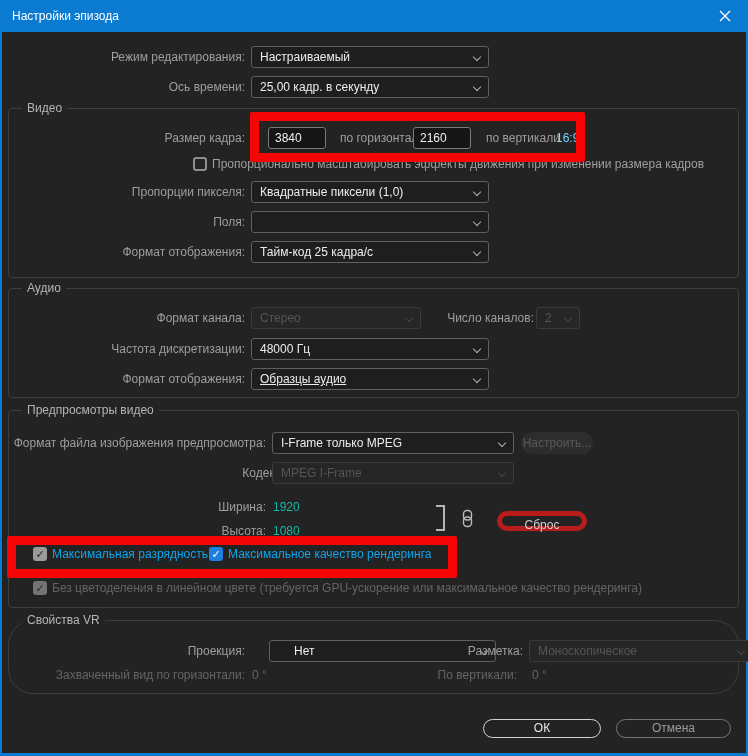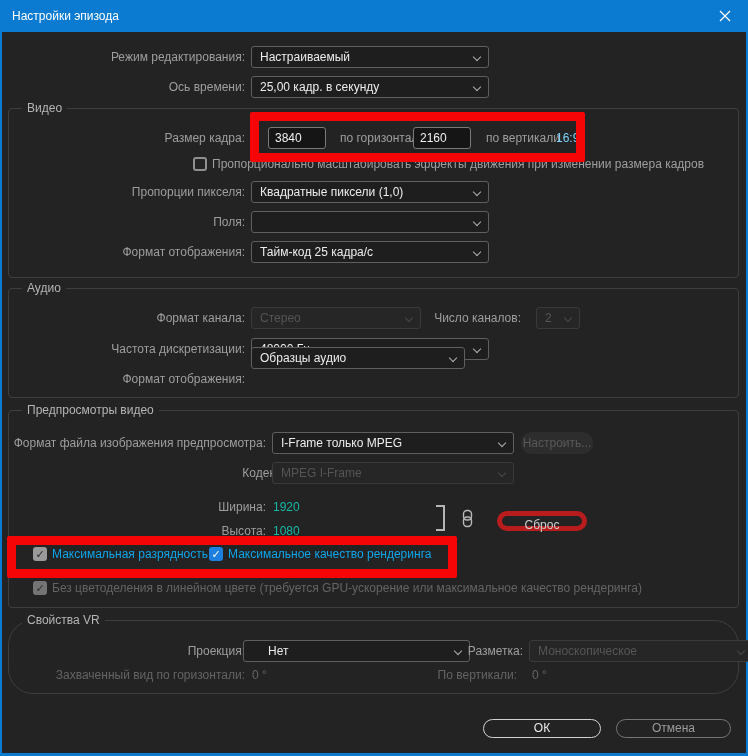--- a/index.html
+++ b/index.html
@@ -117,34 +117,34 @@
 
   <div class="grp" style="left:8px;top:288px;width:731px;height:110px;">
     <span class="grp-label">Аудио</span>
   </div>
 
   <div class="lbl" style="left:5px;top:307px;width:240px;">Формат канала:</div>
   <div class="dd disabled" style="left:251px;top:307px;width:170px;">
     <span>Стерео</span>
     <span class="chev"></span>
   </div>
-  <div class="lbl" style="left:431px;top:307px;width:90px;">Число каналов:</div>
+  <div class="lbl" style="left:444px;top:307px;width:90px;">Число каналов:</div>
   <div class="dd disabled" style="left:536px;top:307px;width:44px;">
     <span>2</span>
     <span class="chev"></span>
   </div>
 
   <div class="lbl" style="left:5px;top:338px;width:240px;">Частота дискретизации:</div>
   <div class="dd" style="left:251px;top:338px;width:238px;">
     <span>48000 Гц</span>
     <span class="chev"></span>
   </div>
 
   <div class="lbl" style="left:5px;top:368px;width:240px;">Формат отображения:</div>
-  <div class="dd" style="left:251px;top:347px;width:214px;">
+  <div class="dd" style="left:251px;top:368px;width:238px;text-decoration:underline;">
     <span>Образцы аудио</span>
     <span class="chev"></span>
   </div>
 
   <div class="grp" style="left:8px;top:410px;width:731px;height:198px;">
     <span class="grp-label">Предпросмотры видео</span>
   </div>
 
   <div class="lbl" style="left:5px;top:432px;width:261px;">Формат файла изображения предпросмотра:</div>
   <div class="dd" style="left:272px;top:432px;width:242px;">
@@ -179,21 +179,21 @@
   <div class="txt light" style="left:228px;top:543px;">Максимальное качество рендеринга</div>
 
   <div class="cb checked-dim" style="left:33px;top:581px;"></div>
   <div class="txt dim" style="left:52px;top:577px;">Без цветоделения в линейном цвете (требуется GPU-ускорение или максимальное качество рендеринга)</div>
 
   <div class="grp" style="left:8px;top:620px;width:731px;height:74px;border-radius:25px;">
     <span class="grp-label">Свойства VR</span>
   </div>
 
   <div class="lbl" style="left:5px;top:640px;width:240px;">Проекция:</div>
-  <div class="dd" style="left:243px;top:640px;width:227px;padding-left:24px;">
+  <div class="dd" style="left:269px;top:640px;width:227px;padding-left:24px;">
     <span>Нет</span>
     <span class="chev"></span>
   </div>
   <div class="lbl" style="left:450px;top:640px;width:73px;">Разметка:</div>
   <div class="dd disabled" style="left:529px;top:640px;width:224px;">
     <span>Моноскопическое</span>
     <span class="chev"></span>
   </div>
 
   <div class="lbl dim" style="left:5px;top:666px;width:240px;height:18px;line-height:18px;">Захваченный вид по горизонтали:</div>

